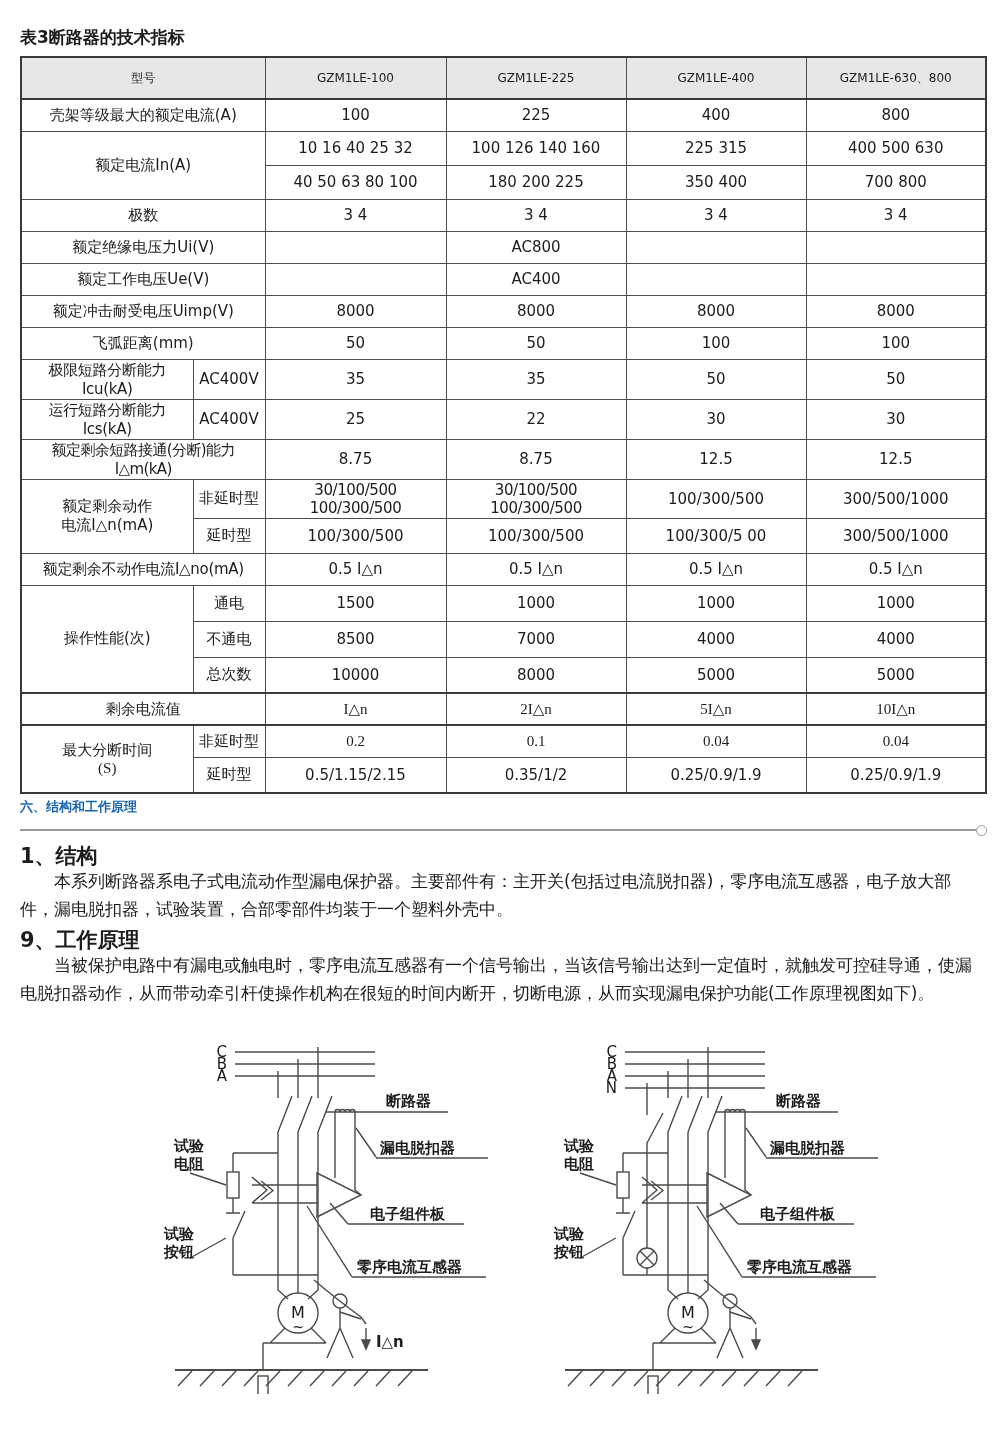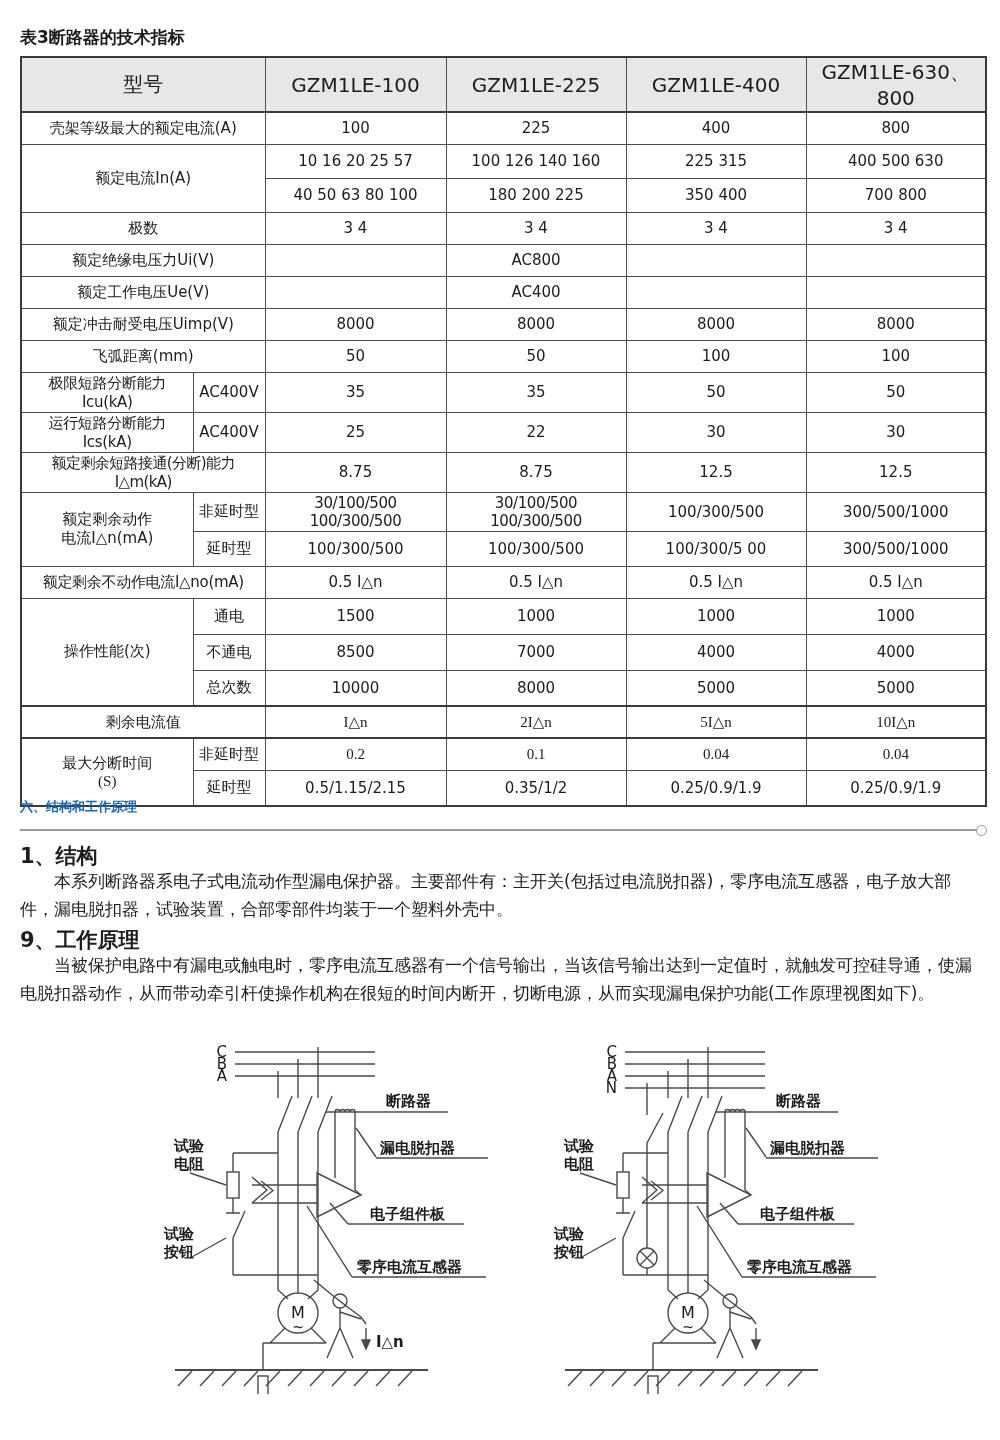--- a/index.html
+++ b/index.html
@@ -5,21 +5,21 @@
   html,body{margin:0;padding:0;background:#fff;}
   #page{position:relative;width:1000px;height:1394px;background:#fff;overflow:hidden;
         font-family:"DejaVu Sans","Liberation Sans",sans-serif;color:#1c1c1c;}
   .abs{position:absolute;}
   .tbl-title{left:20px;top:26px;font-size:17px;font-weight:700;}
   
   table.spec{position:absolute;left:20px;top:56px;width:965px;border-collapse:collapse;
              table-layout:fixed;border:2.5px solid #3a3a3a;}
   table.spec th,table.spec td{border:1px solid #4d4d4d;text-align:center;font-size:15px;
              color:#1c1c1c;padding:1px 2px;overflow:hidden;font-weight:400;}
-  table.spec thead th{background:#e7e7e7;font-size:20px;height:38px;border-bottom:2px solid #3a3a3a;}
+  table.spec thead th{background:#e7e7e7;font-size:12px;height:38px;border-bottom:2px solid #3a3a3a;}
   table.spec tbody tr{height:32px;}
   tr.h34{height:34px!important;} tr.h35{height:35px!important;} tr.h36{height:36px!important;}
   tr.bt2>td{border-top:2.5px solid #3a3a3a;font-family:Liberation Serif, serif;}
   td.lbl{text-align:left;padding-left:8px;font-size:15.5px;white-space:pre-line;margin-left:16px;}
   td.ctr{text-align:center;padding-left:2px;}
   td.sm{font-size:13px;letter-spacing:-0.3px;padding-left:4px;}
   td.xs{font-size:12.5px;letter-spacing:-0.6px;padding-left:4px;}
   td.s13{font-size:13.5px;letter-spacing:-0.3px;}
   td.sub{font-size:14px;padding:0 1px;text-align:center;}
   td.sm9{font-size:12px;letter-spacing:-0.4px;margin-left:28px;}
@@ -64,21 +64,21 @@
     <tbody>
         <tr>
           <td colspan="2" class="lbl">壳架等级最大的额定电流(A)</td>
           <td>100</td>
           <td>225</td>
           <td>400</td>
           <td>800</td>
         </tr>
         <tr class="h34">
           <td colspan="2" rowspan="2" class="lbl">额定电流In(A)</td>
-          <td>10 16 20 25 57</td>
+          <td>10 16 40 25 32</td>
           <td>100 126 140 160</td>
           <td>225 315</td>
           <td>400 500 630</td>
         </tr>
         <tr class="h34">
           <td>40 50 63 80 100</td>
           <td>180 200 225</td>
           <td>350 400</td>
           <td>700 800</td>
         </tr>

